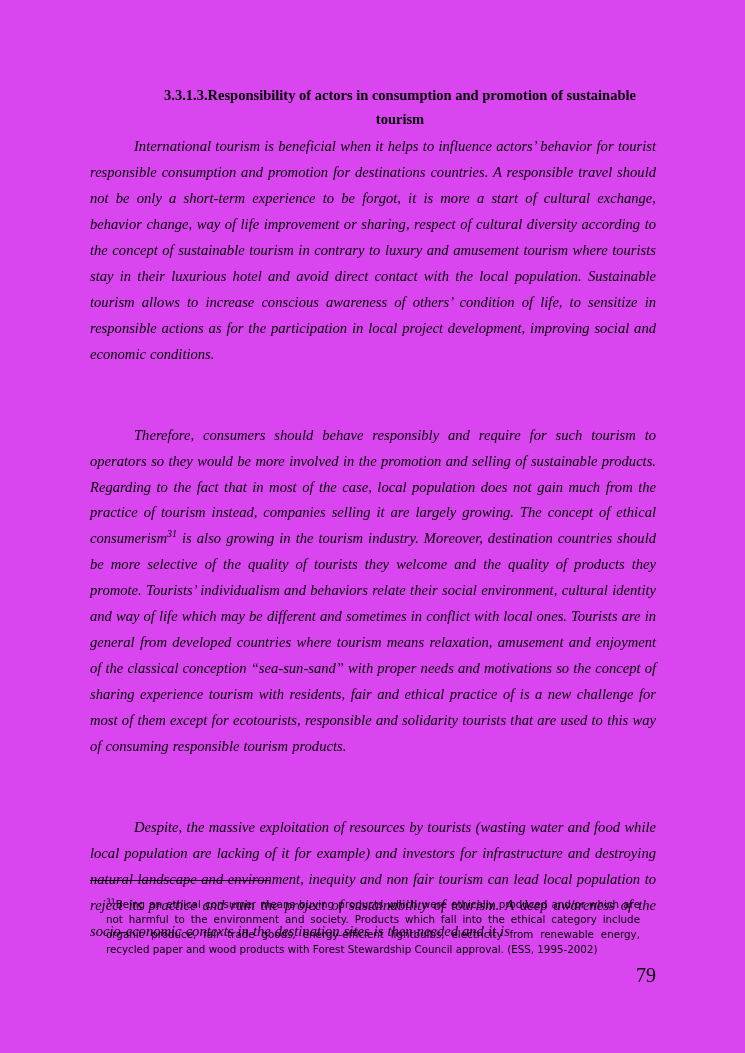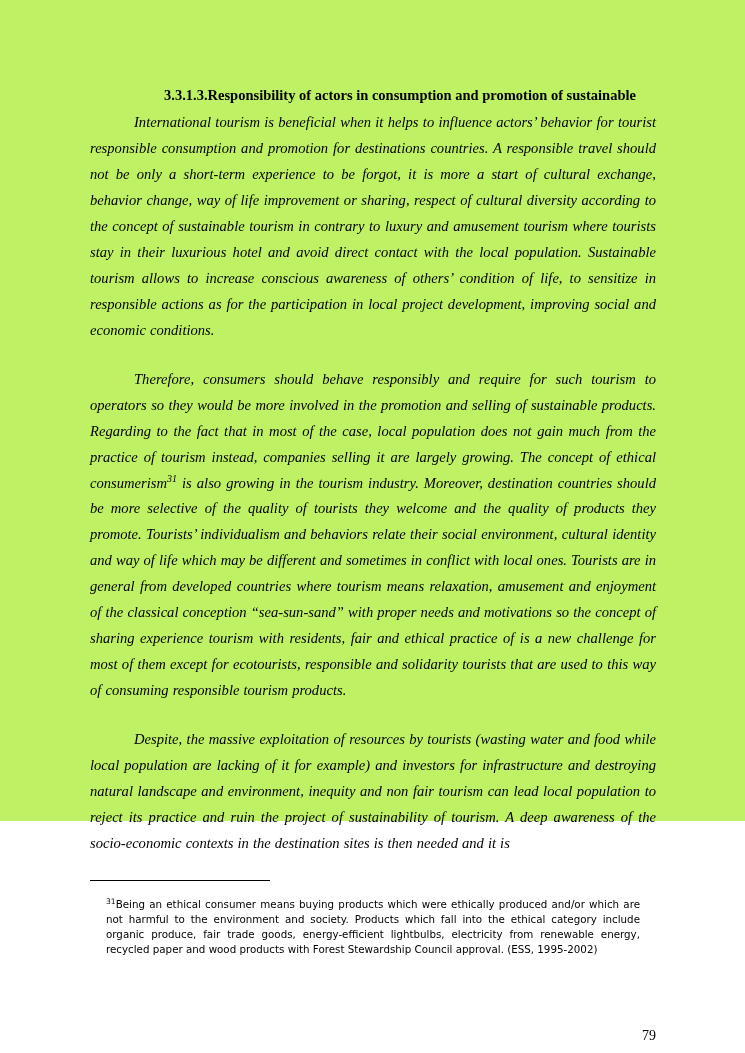--- a/index.html
+++ b/index.html
@@ -13,22 +13,22 @@
     font-family: "Liberation Serif", serif;
     color: #000000;
     position: relative;
     overflow: hidden;
   }
   .page {
     position: absolute;
     left: 0;
     top: 0;
     width: 745px;
-    height: 821px;
-    background: #bef264;
+    height: 1053px;
+    background: #d946ef;
   }
   .content {
     position: absolute;
     left: 90px;
     top: 84px;
     width: 566px;
   }
   .heading {
     font-size: 14.5px;
     font-weight: bold;
@@ -48,20 +48,21 @@
     font-size: 14.6px;
     line-height: 1.78;
     text-align: justify;
     margin: 0;
     text-indent: 44px;
     word-spacing: 0.4px;
     font-style: italic;
   }
   p.tight {
     text-indent: 44px;
+    margin-top: 32px;
   }
   .gap {
     height: 23px;
   }
   .sup {
     font-size: 10px;
     vertical-align: super;
     line-height: 0;
   }
   .footnote-wrap {
@@ -85,33 +86,33 @@
     color: #000000;
   }
   .footnote-text .fn-num {
     font-size: 7.6px;
     vertical-align: super;
     line-height: 0;
   }
   .page-number {
     position: absolute;
     right: 89px;
-    top: 1028px;
-    font-size: 14px;
+    top: 964px;
+    font-size: 20px;
     font-family: "Liberation Serif", serif;
   }
 </style>
 </head>
 <body>
 
 <div class="page">
 
   <div class="content">
 
-    <h3 class="heading"><span>3.3.1.3.</span><span>Responsibility of actors in consumption and promotion of sustainable</span></h3>
+    <h3 class="heading"><span>3.3.1.3.</span><span>Responsibility of actors in consumption and promotion of sustainable</span><span class="line2">tourism</span></h3>
 
     <p class="body-par">International tourism is beneficial when it helps to influence actors’ behavior for tourist responsible consumption and promotion for destinations countries. A responsible travel should    not be only a short-term experience to be forgot, it is more a start of cultural exchange, behavior change, way of life improvement or sharing, respect of cultural diversity according to the concept of sustainable tourism in contrary to luxury and amusement tourism where tourists stay in their luxurious hotel and avoid direct contact with the local population. Sustainable tourism allows to increase conscious awareness of others’ condition of life, to sensitize in responsible actions as for the participation in local project development, improving social and economic conditions.</p>
 
     <div class="gap"></div>
 
     <p class="body-par tight"><span>Therefore, consumers should behave responsibly and require for such tourism to operators so they would be more involved in the promotion and selling of sustainable products. Regarding to the fact that in most of the case, local population does not gain much from the practice of tourism instead, companies selling it are largely growing. The concept of ethical consumerism</span><span class="sup">31</span> <span>is also growing in the tourism industry. Moreover, destination countries should be more selective of the quality of tourists they welcome and the quality of products they promote. Tourists’ individualism and behaviors relate their social environment, cultural identity and way of life which may be different and sometimes in conflict with local ones. Tourists are in general from developed countries where tourism means relaxation, amusement and enjoyment of the classical conception “sea-sun-sand” with proper needs and motivations so the concept of sharing experience tourism with residents, fair and ethical practice of is a new challenge for most of them except for ecotourists, responsible and solidarity tourists that are used to this way of consuming responsible tourism products.</span></p>
 
     <div class="gap"></div>
 
     <p class="body-par tight">Despite, the massive exploitation of resources by tourists (wasting water and food while local population are lacking of it for example) and investors for infrastructure and destroying natural landscape and environment, inequity and non fair tourism can lead local population to reject its practice and ruin the project of sustainability of tourism. A deep awareness of the socio-economic contexts  in the destination sites is then needed and it is</p>

